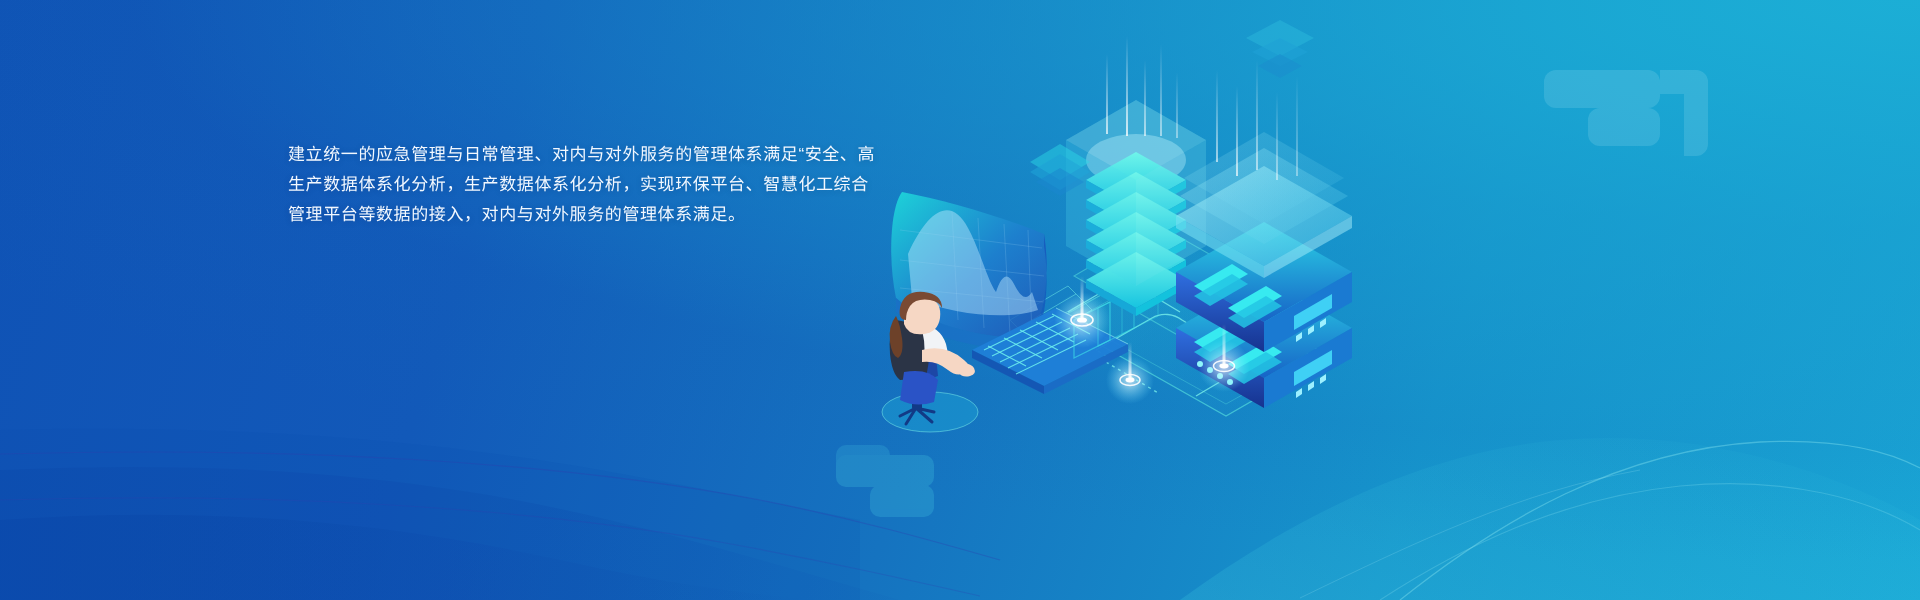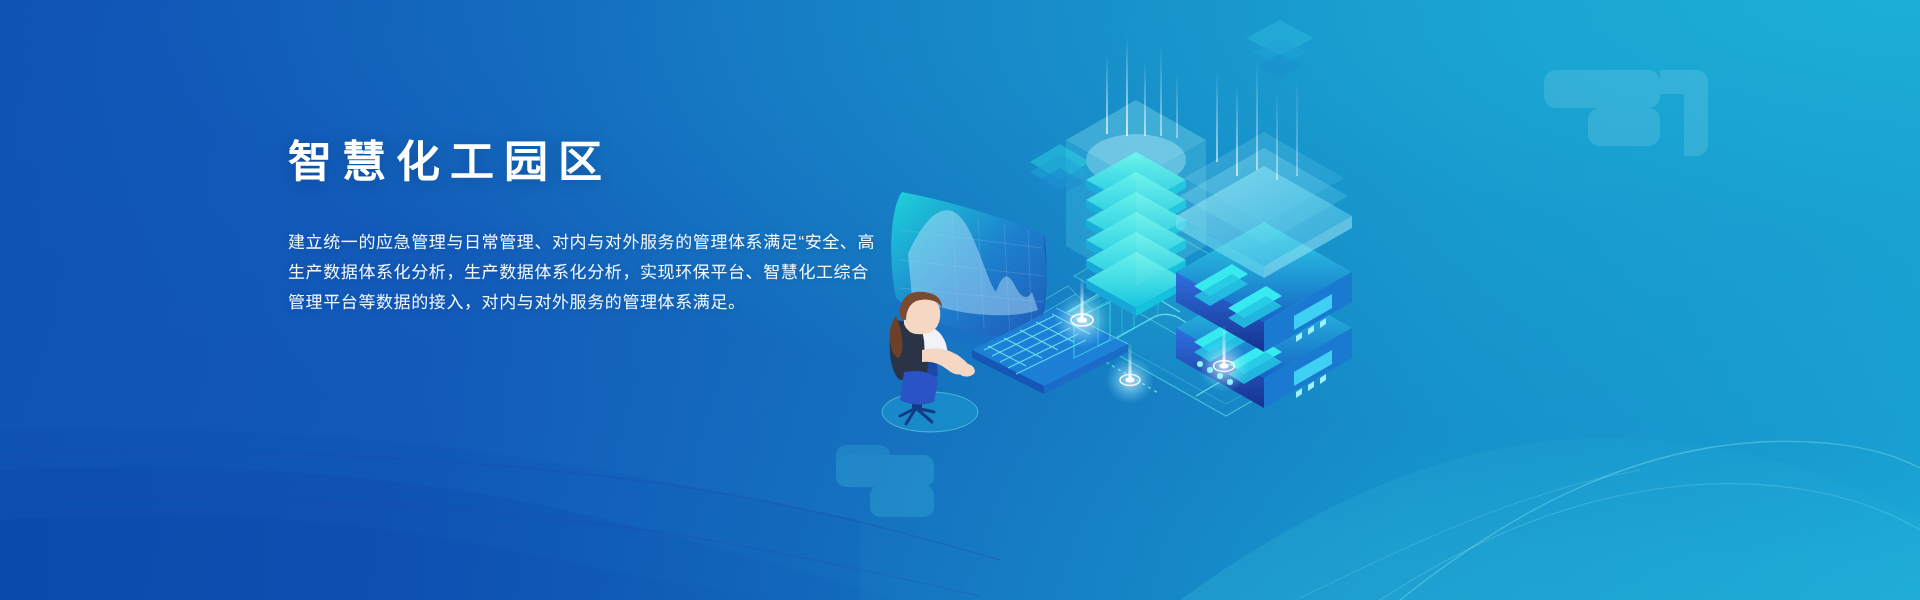--- a/index.html
+++ b/index.html
@@ -80,21 +80,20 @@
       <path d="M846,445 h34 a10 10 0 0 1 10 10 v10 h-54 v-10 a10 10 0 0 1 10 -10 z" fill="#4fd8e6" opacity="0.8"></path>
     </g>
     <g opacity="0.16">
       <path d="M1556,70 h92 a12 12 0 0 1 12 12 v14 a12 12 0 0 1 -12 12 h-92 a12 12 0 0 1 -12 -12 v-14 a12 12 0 0 1 12 -12 z" fill="#bdeff7"></path>
       <path d="M1600,108 h48 a12 12 0 0 1 12 12 v14 a12 12 0 0 1 -12 12 h-48 a12 12 0 0 1 -12 -12 v-14 a12 12 0 0 1 12 -12 z" fill="#bdeff7"></path>
       <path d="M1660,70 h36 a12 12 0 0 1 12 12 v62 a12 12 0 0 1 -12 12 h-12 v-62 h-24 z" fill="#bdeff7"></path>
     </g>
   </svg>
 
   <div class="copy">
-    <h1 class="title">智慧化工园区</h1>
     <div class="desc">
       <div class="desc-line">建立统一的应急管理与日常管理、对内与对外服务的管理体系满足“安全、高</div>
       <div class="desc-line">生产数据体系化分析，生产数据体系化分析，实现环保平台、智慧化工综合</div>
       <div class="desc-line">管理平台等数据的接入，对内与对外服务的管理体系满足。</div>
     </div>
   </div>
 
   <div class="illustration">
     <svg class="art" width="560" height="440" viewBox="0 0 560 440" aria-hidden="true">
       <defs>

